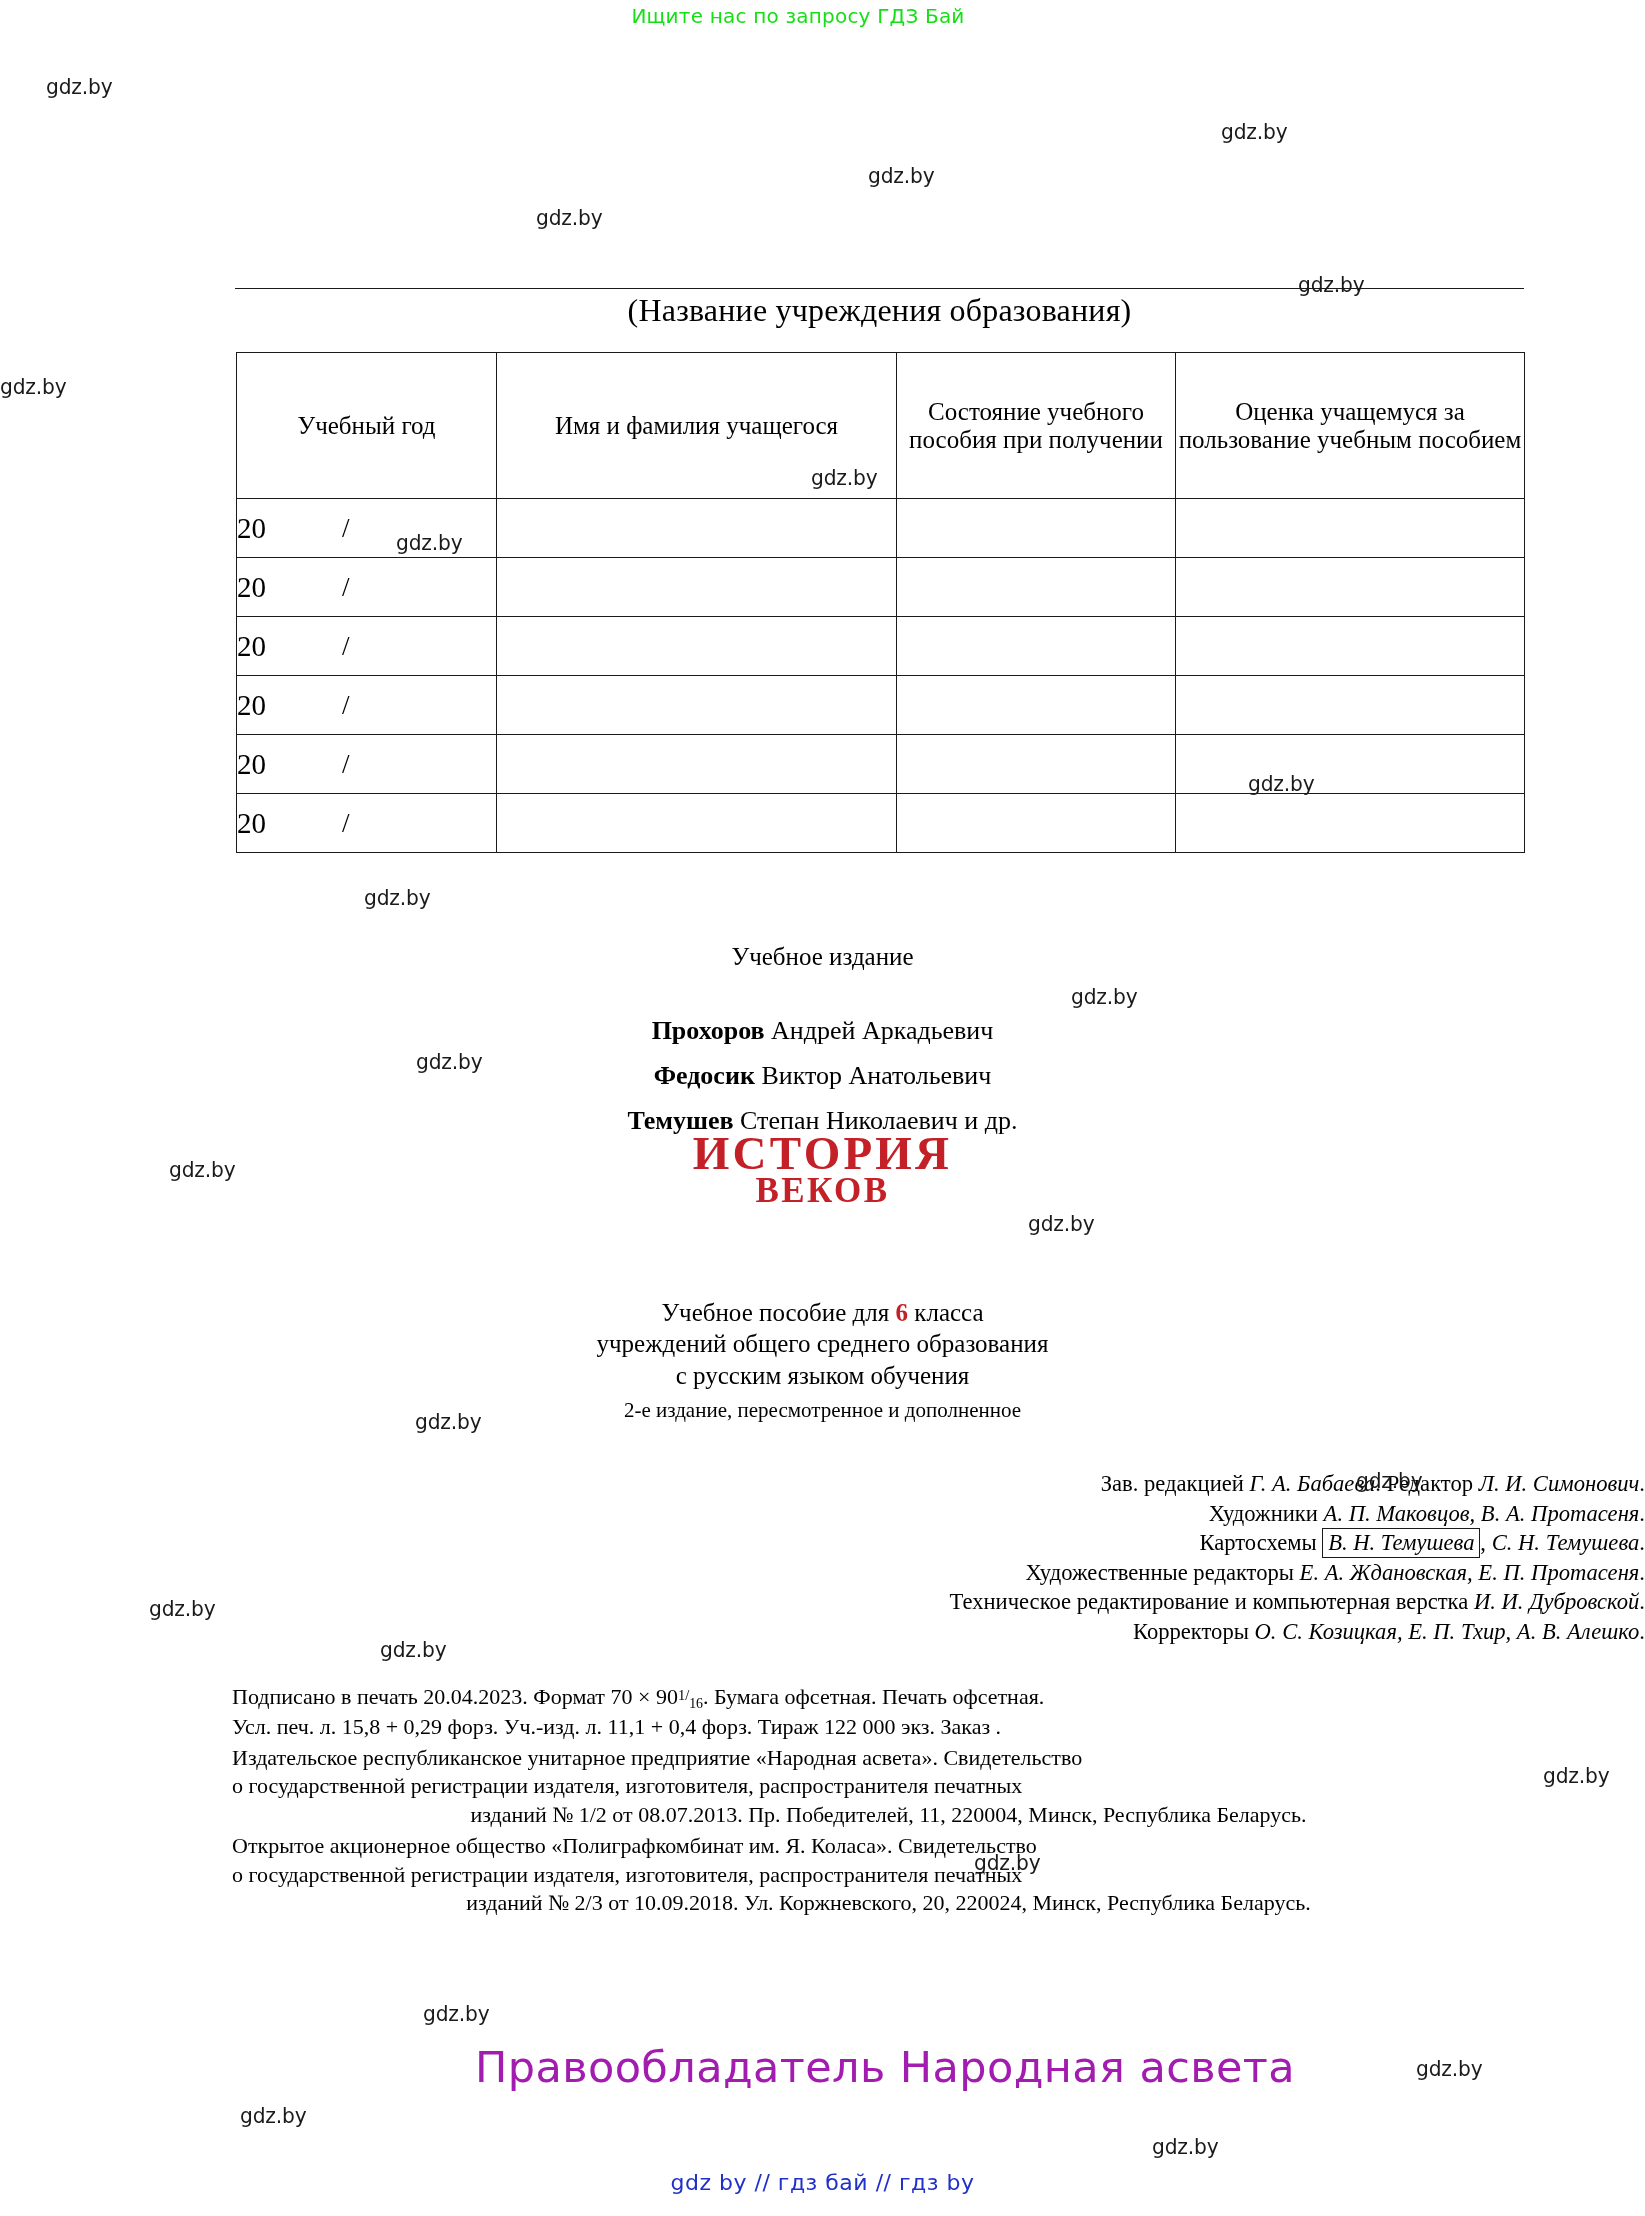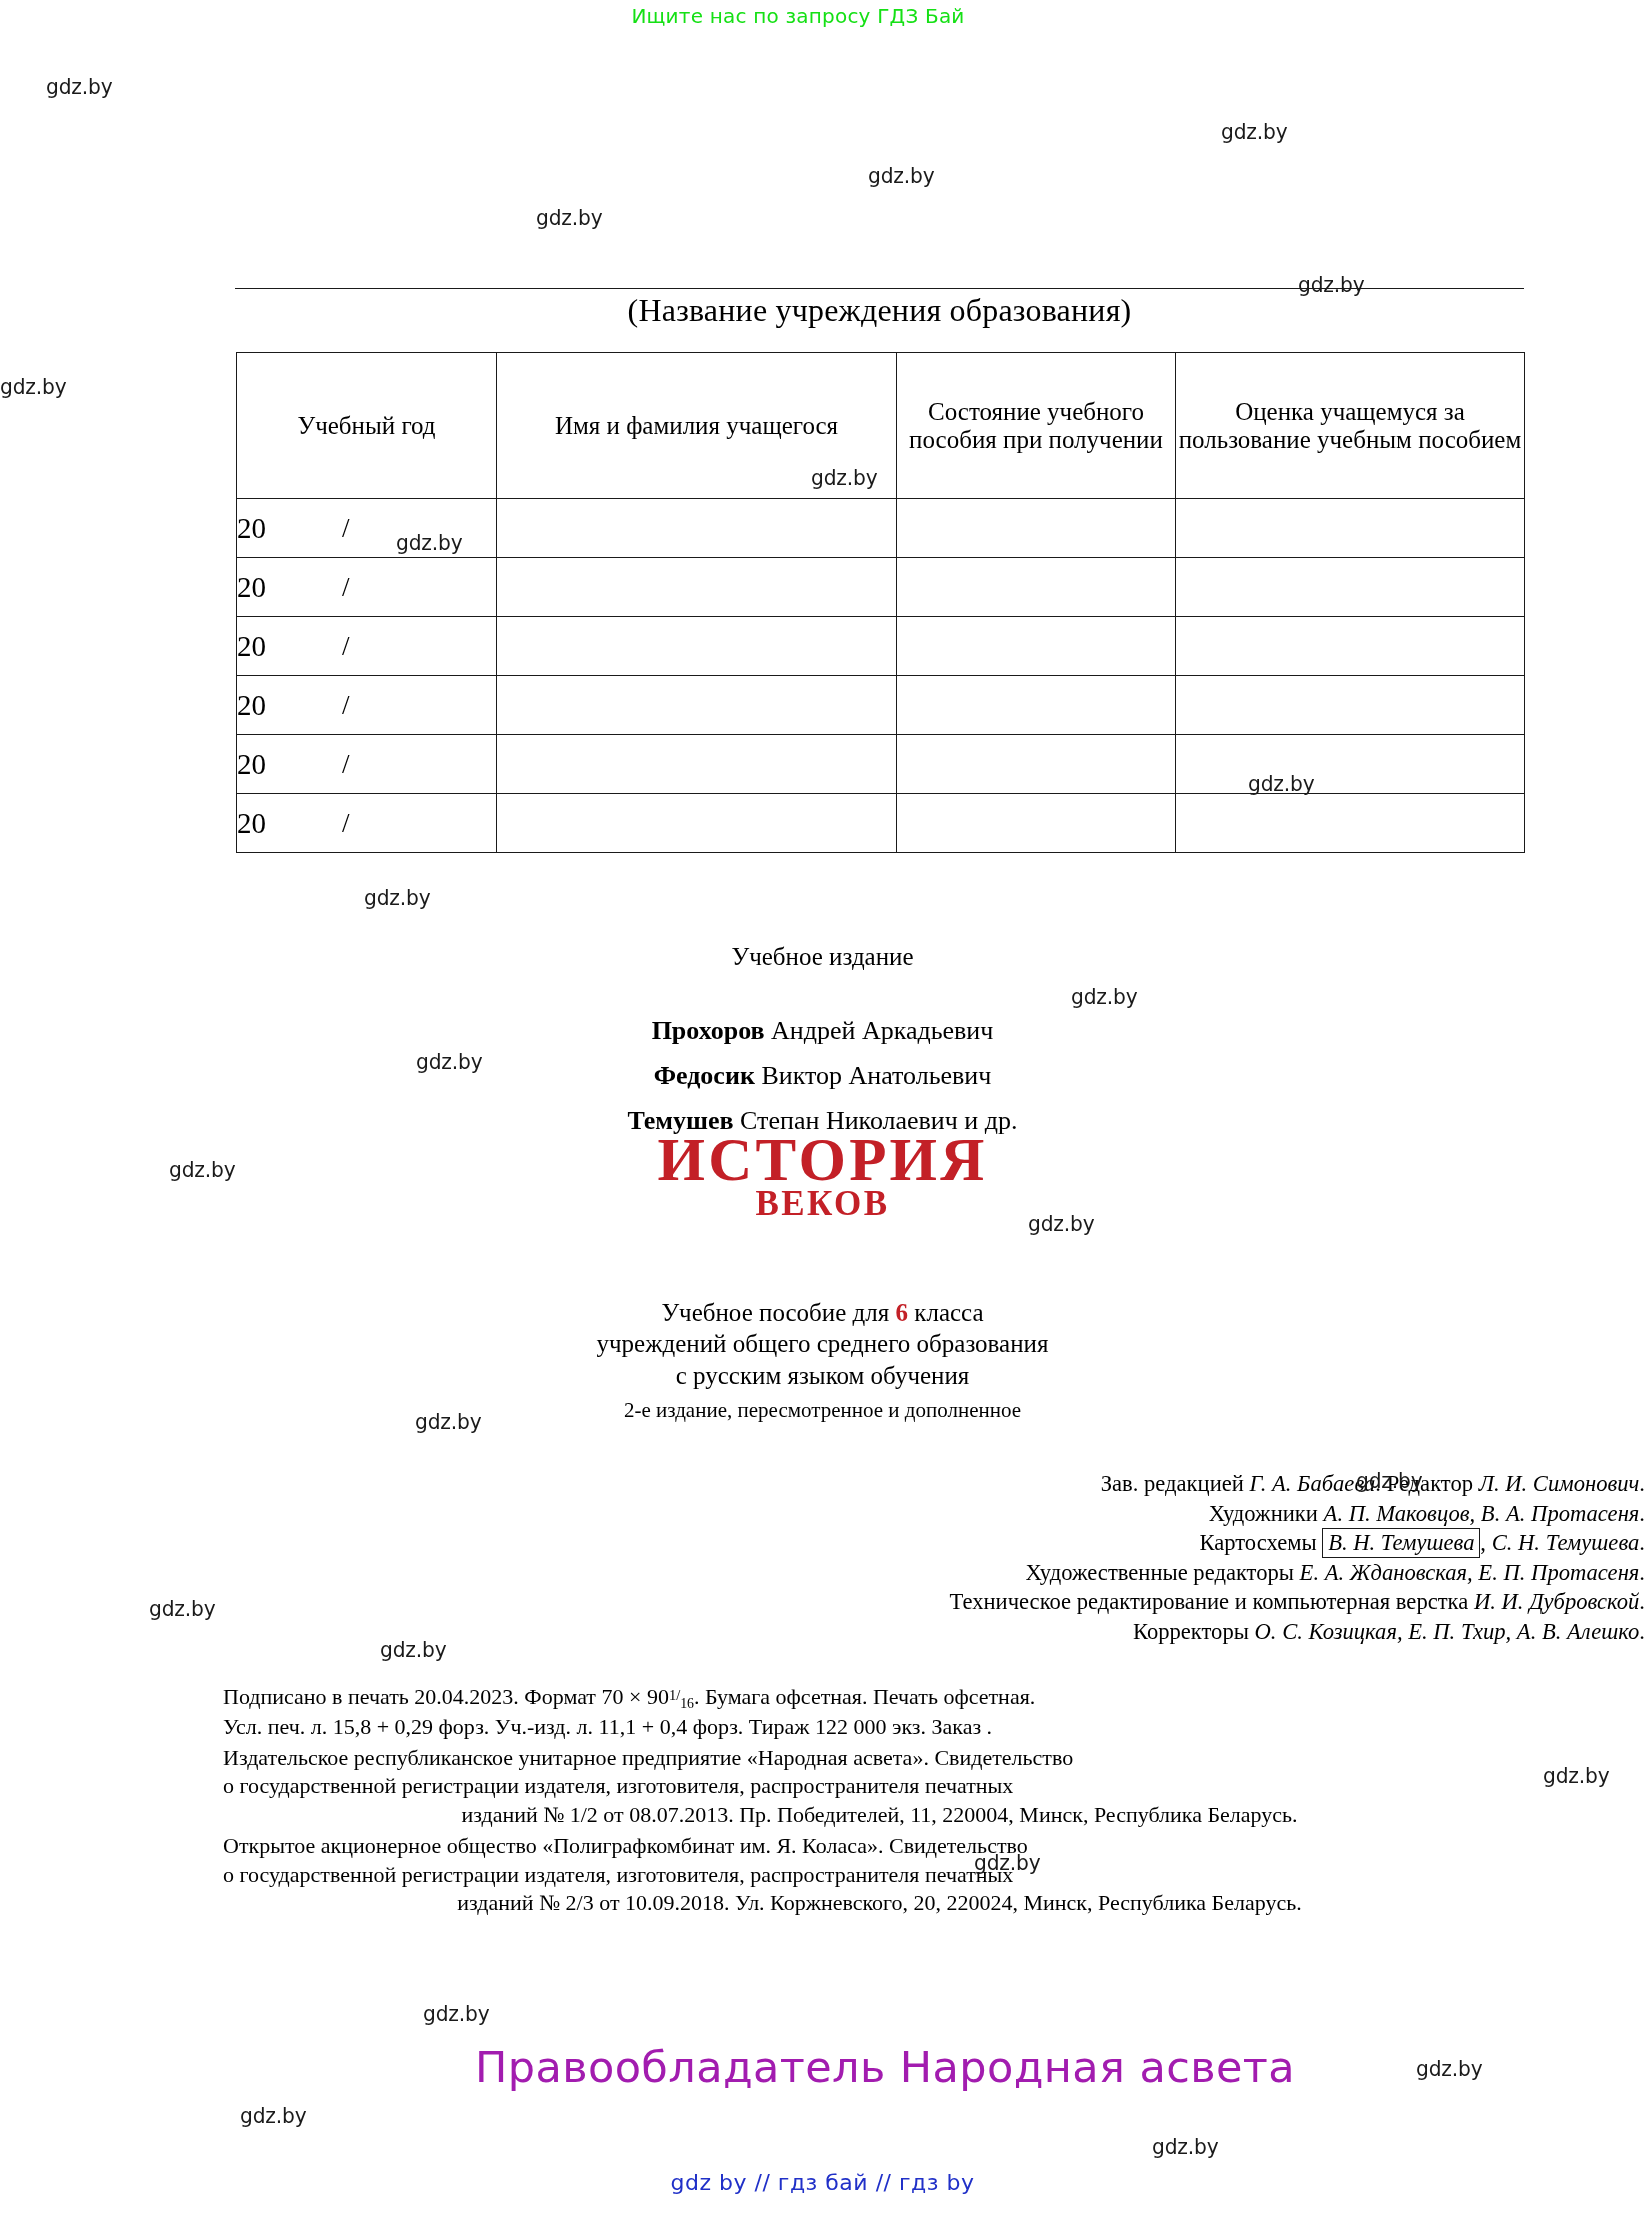--- a/index.html
+++ b/index.html
@@ -128,21 +128,21 @@
   .authors b { font-weight: bold; }
 
   .title-logo {
     top: 1132px;
     color: #c32027;
     font-family: "Liberation Serif", serif;
     font-weight: bold;
     letter-spacing: 0.8px;
     line-height: 0.92;
   }
-  .title-logo .l1 { font-size: 61px; letter-spacing: 3.2px; }
+  .title-logo .l1 { font-size: 47px; letter-spacing: 3.2px; }
   .title-logo .l2 { font-size: 35px; letter-spacing: 2.4px; }
   .title-logo .l3 { font-size: 35px; letter-spacing: 2.4px; }
 
   .subtitle { top: 1297px; font-size: 25px; line-height: 1.25; font-family: Liberation Serif, serif; }
   .subtitle .grade { color: #c32027; font-weight: bold; }
   .edition { top: 1398px; font-size: 21px; }
 
   
   .credits {
     position: absolute;
@@ -155,21 +155,21 @@
   .credits i { font-style: italic; }
   .boxed {
     border: 1.2px solid #1a1a1a;
     padding: 0.8px 4.8px 1.6px 4.8px;
     font-style: italic;
   }
 
   
   .imprint {
     position: absolute;
-    left: 223px;
+    left: 232px;
     top: 1683px;
     width: 1313px;
     font-size: 22px;
     line-height: 1.30;
     text-align: justify;
   }
   .imprint p { margin: 0; }
   .imprint .blk { margin-bottom: 2.4px; }
   .imprint .last { text-align: center; }
   .frac {

